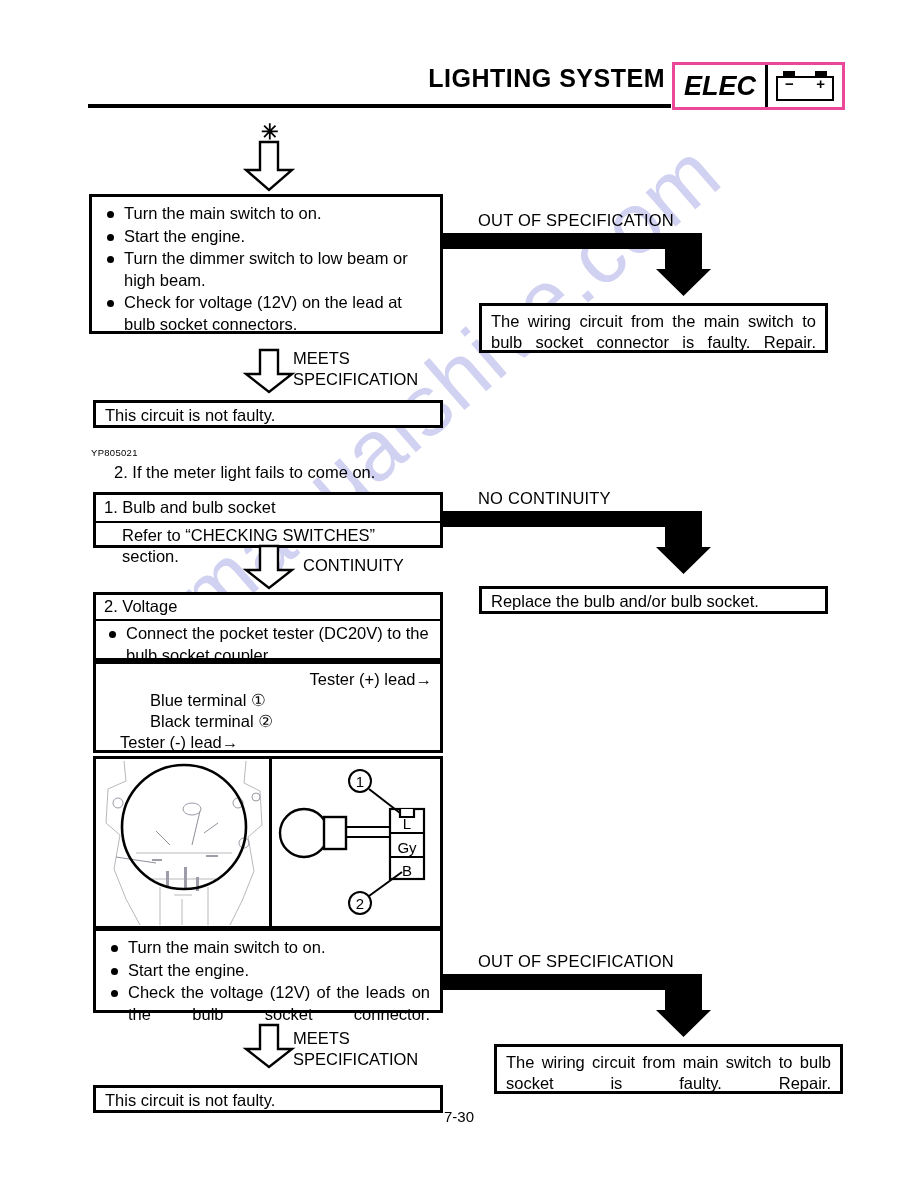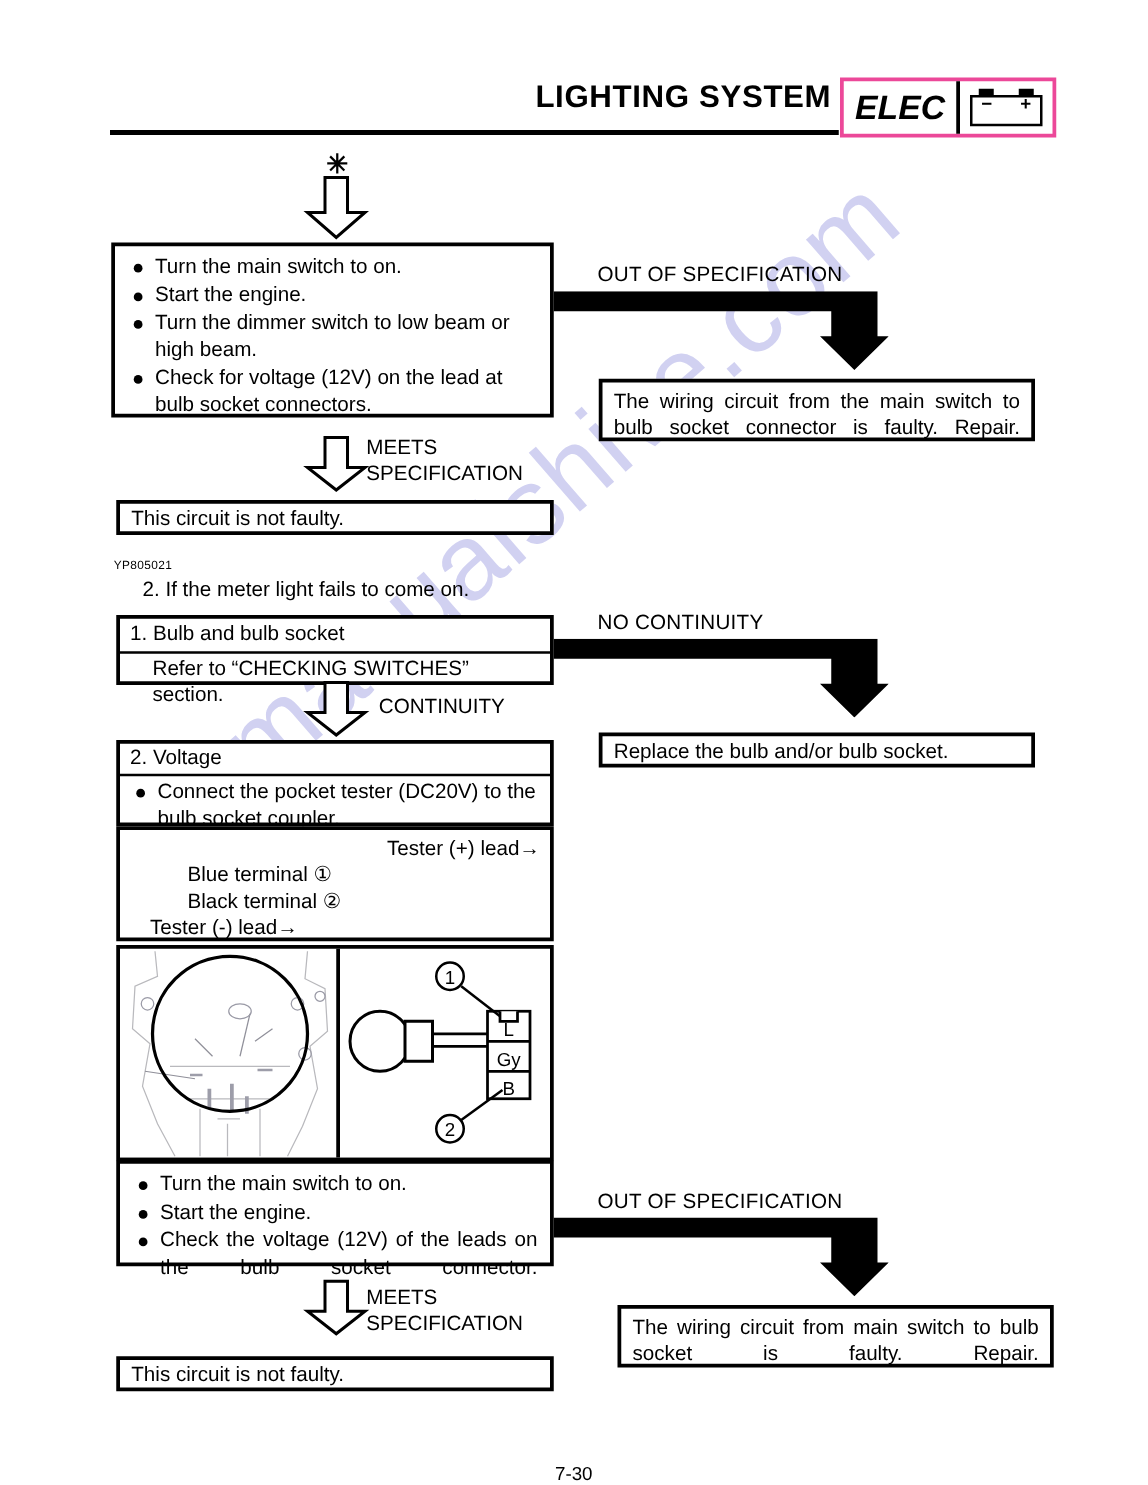--- a/index.html
+++ b/index.html
@@ -243,21 +243,21 @@
     position: absolute;
     top: 0;
     overflow: hidden;
   }
   #bulb-pane svg { display:block; }
 
   
   #page-number {
     position: absolute;
     left: 0;
-    top: 1171px;
+    top: 1108px;
     width: 918px;
     text-align: center;
     font-size: 15px;
     z-index: 14;
   }
 </style>
 </head>
 <body>
 
 <div id="page">

